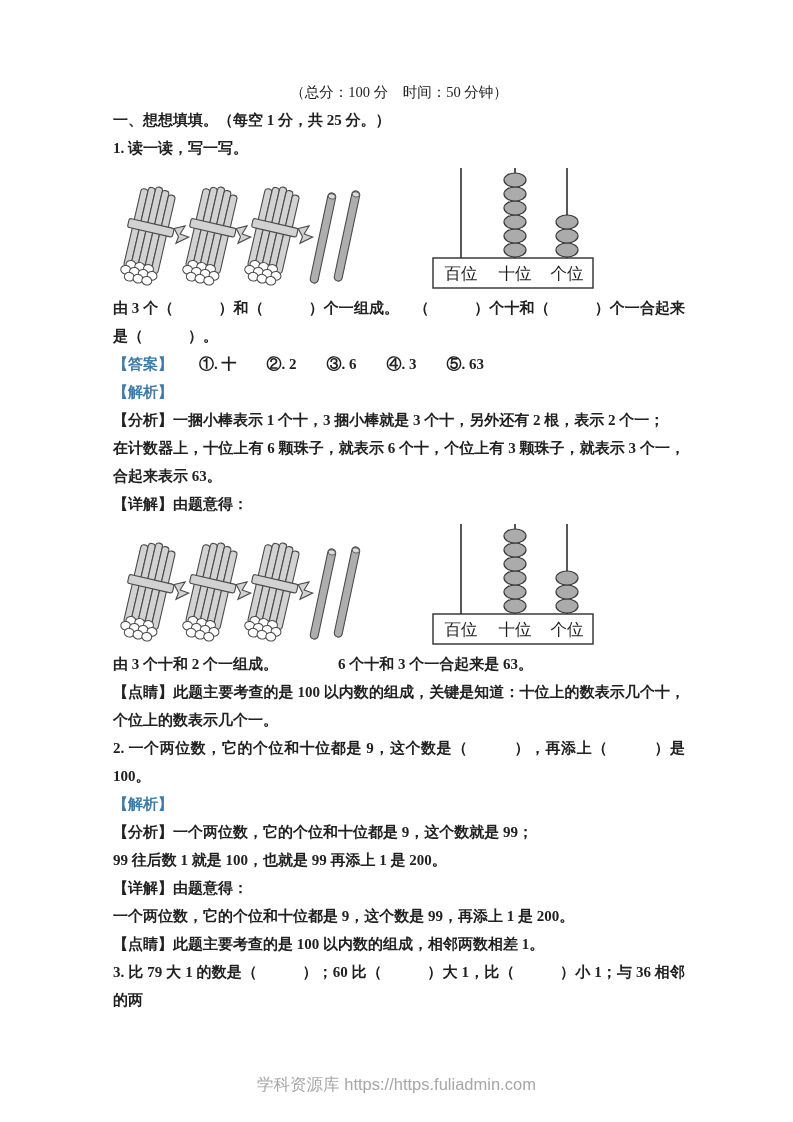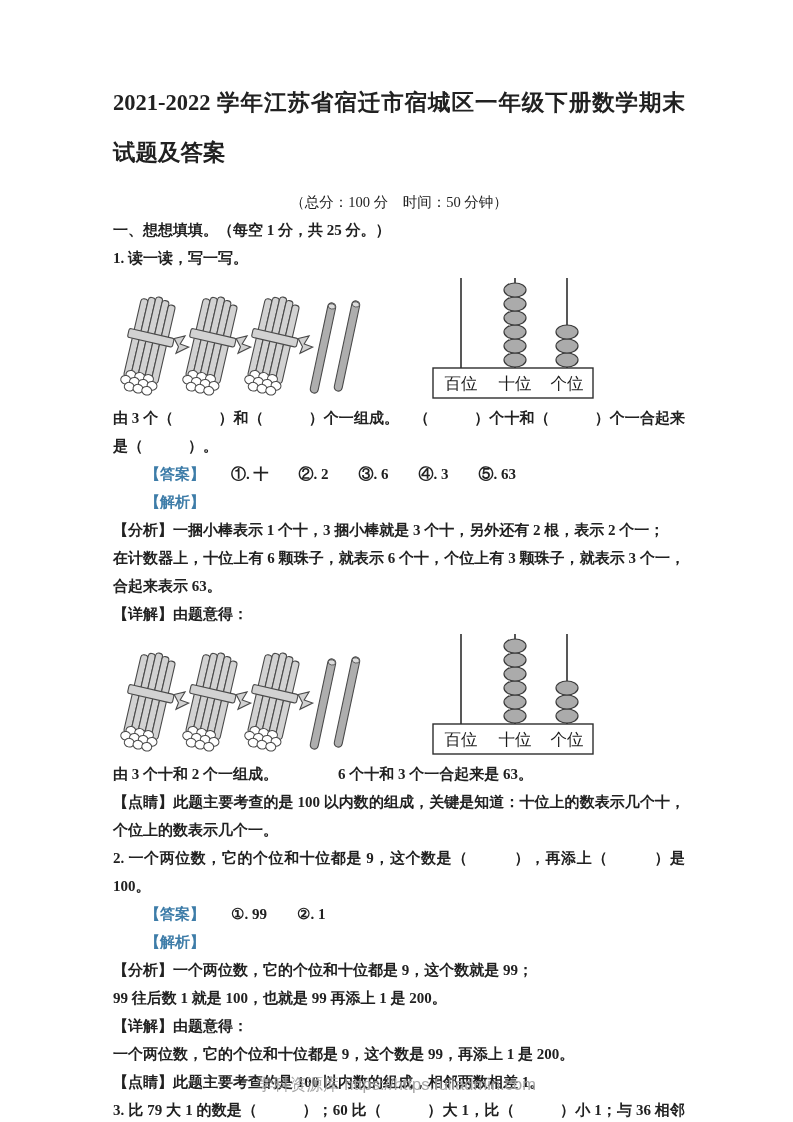--- a/index.html
+++ b/index.html
@@ -17,21 +17,21 @@
     line-height:50px; margin:0 0 10px 0;
     text-align:justify;
   }
   .meta { text-align:center; font-size:14.5px; line-height:28px; margin:0; }
   .line {
     font-size:15px; line-height:28px; margin:0;
     text-align:justify;
     font-weight:bold;
   }
   .noj { text-align:left; }
-  .blue { color:#3d7ca8;margin-left:32px; }
+  .blue { color:#3d7ca8; }
   .answer-values { margin-left:26px; }
   .figure { display:flex; align-items:flex-end; margin:4px 0 4px 2px; }
   .figure svg { overflow:visible; display:block; }
   .abacus-wrap { margin-left:64px; }
   .stick { fill:#d2d2d2; stroke:#4a4a4a; stroke-width:1.1; }
   .stick-end { fill:#ffffff; stroke:#4a4a4a; stroke-width:1; }
   .band { fill:#d2d2d2; stroke:#4a4a4a; stroke-width:1.1; }
   .lstick { fill:#aeaeae; stroke:#4a4a4a; stroke-width:1.1; }
   .lstick-top { fill:#dcdcdc; stroke:#4a4a4a; stroke-width:0.8; }
   .rod { stroke:#2e2e2e; stroke-width:1.6; }
@@ -75,21 +75,20 @@
     <g id="lstick">
       <rect class="lstick" x="0" y="0" width="8" height="92" rx="4"></rect>
       <ellipse class="lstick-top" cx="4" cy="3.5" rx="3.6" ry="2.6"></ellipse>
     </g>
   </defs>
 </svg>
 
 <div class="page">
   <div class="content">
 
-    <h1 class="title">2021-2022 学年江苏省宿迁市宿城区一年级下册数学期末试题及答案</h1>
     <p class="meta">（总分：100 分　时间：50 分钟）</p>
     <p class="line">一、想想填填。（每空 1 分，共 25 分。）</p>
     <p class="line">1. 读一读，写一写。</p>
 
     <div class="figure">
       <svg width="248" height="108" viewBox="0 0 248 108">
         <use href="#bundle" transform="translate(16,2) rotate(13 22 52)"></use>
         <use href="#bundle" transform="translate(78,2) rotate(13 22 52)"></use>
         <use href="#bundle" transform="translate(140,2) rotate(13 22 52)"></use>
         <use href="#lstick" transform="translate(204,10) rotate(12 4 46)"></use>
@@ -161,21 +160,20 @@
           <text class="abacus-label" x="88" y="113">十位</text>
           <text class="abacus-label" x="140" y="113">个位</text>
         </svg>
       </div>
     </div>
 
     <p class="line">由 3 个十和 2 个一组成。　　　　6 个十和 3 个一合起来是 63。</p>
     <p class="line">【点睛】此题主要考查的是 100 以内数的组成，关键是知道：十位上的数表示几个十，个位上的数表示几个一。</p>
 
     <p class="line">2. 一个两位数，它的个位和十位都是 9，这个数是（　　　），再添上（　　　）是 100。</p>
-    <p class="line noj"><span class="blue">【答案】</span><span class="answer-values">①. 99　　②. 1</span></p>
     <p class="line noj"><span class="blue">【解析】</span></p>
     <p class="line">【分析】一个两位数，它的个位和十位都是 9，这个数就是 99；</p>
     <p class="line">99 往后数 1 就是 100，也就是 99 再添上 1 是 200。</p>
     <p class="line">【详解】由题意得：</p>
     <p class="line">一个两位数，它的个位和十位都是 9，这个数是 99，再添上 1 是 200。</p>
     <p class="line">【点睛】此题主要考查的是 100 以内数的组成，相邻两数相差 1。</p>
 
     <p class="line">3. 比 79 大 1 的数是（　　　）；60 比（　　　）大 1，比（　　　）小 1；与 36 相邻的两</p>
   </div>
 

